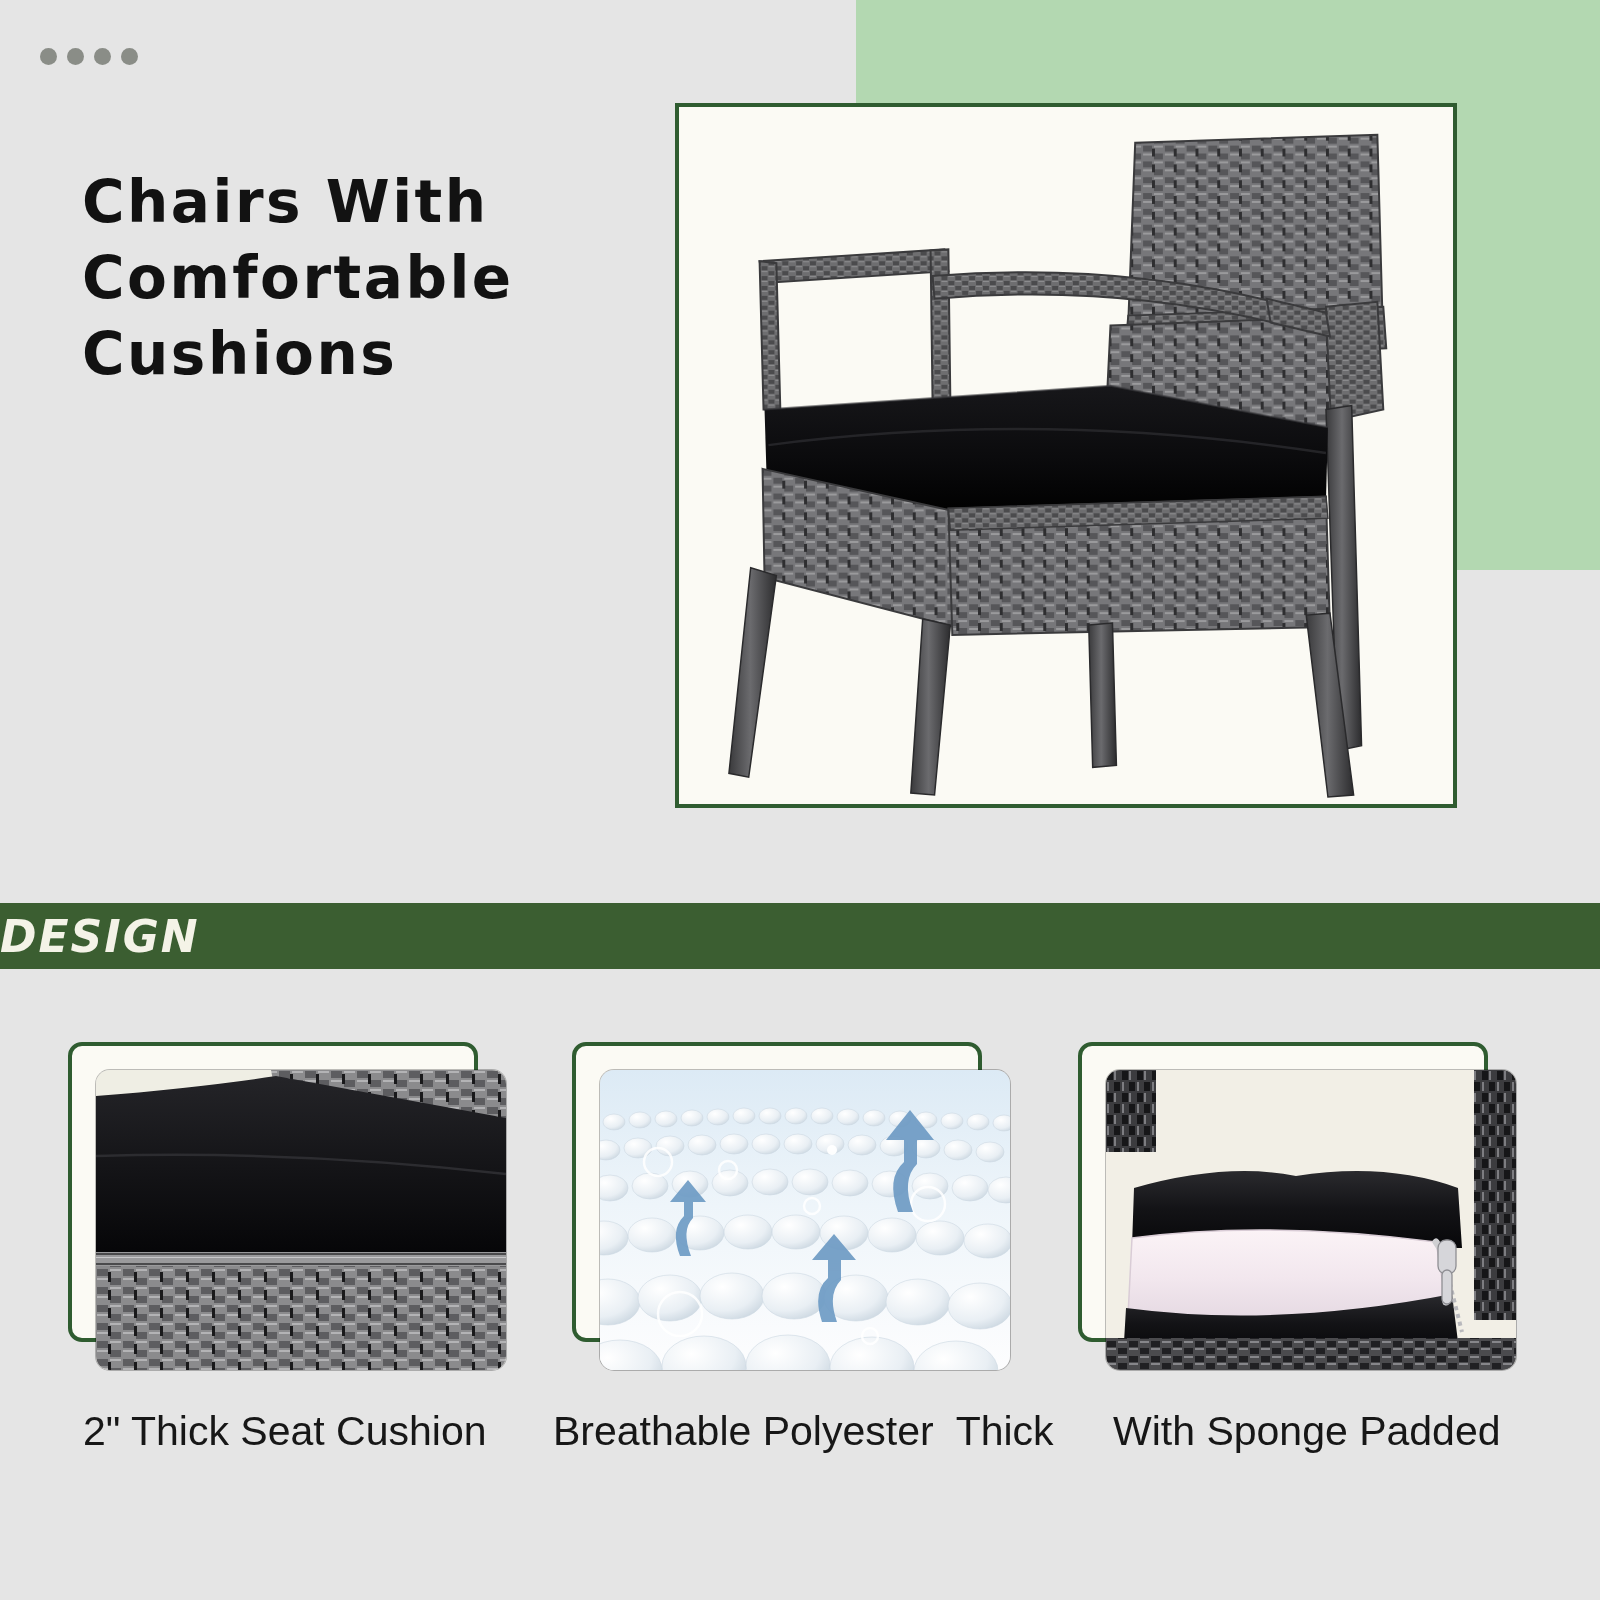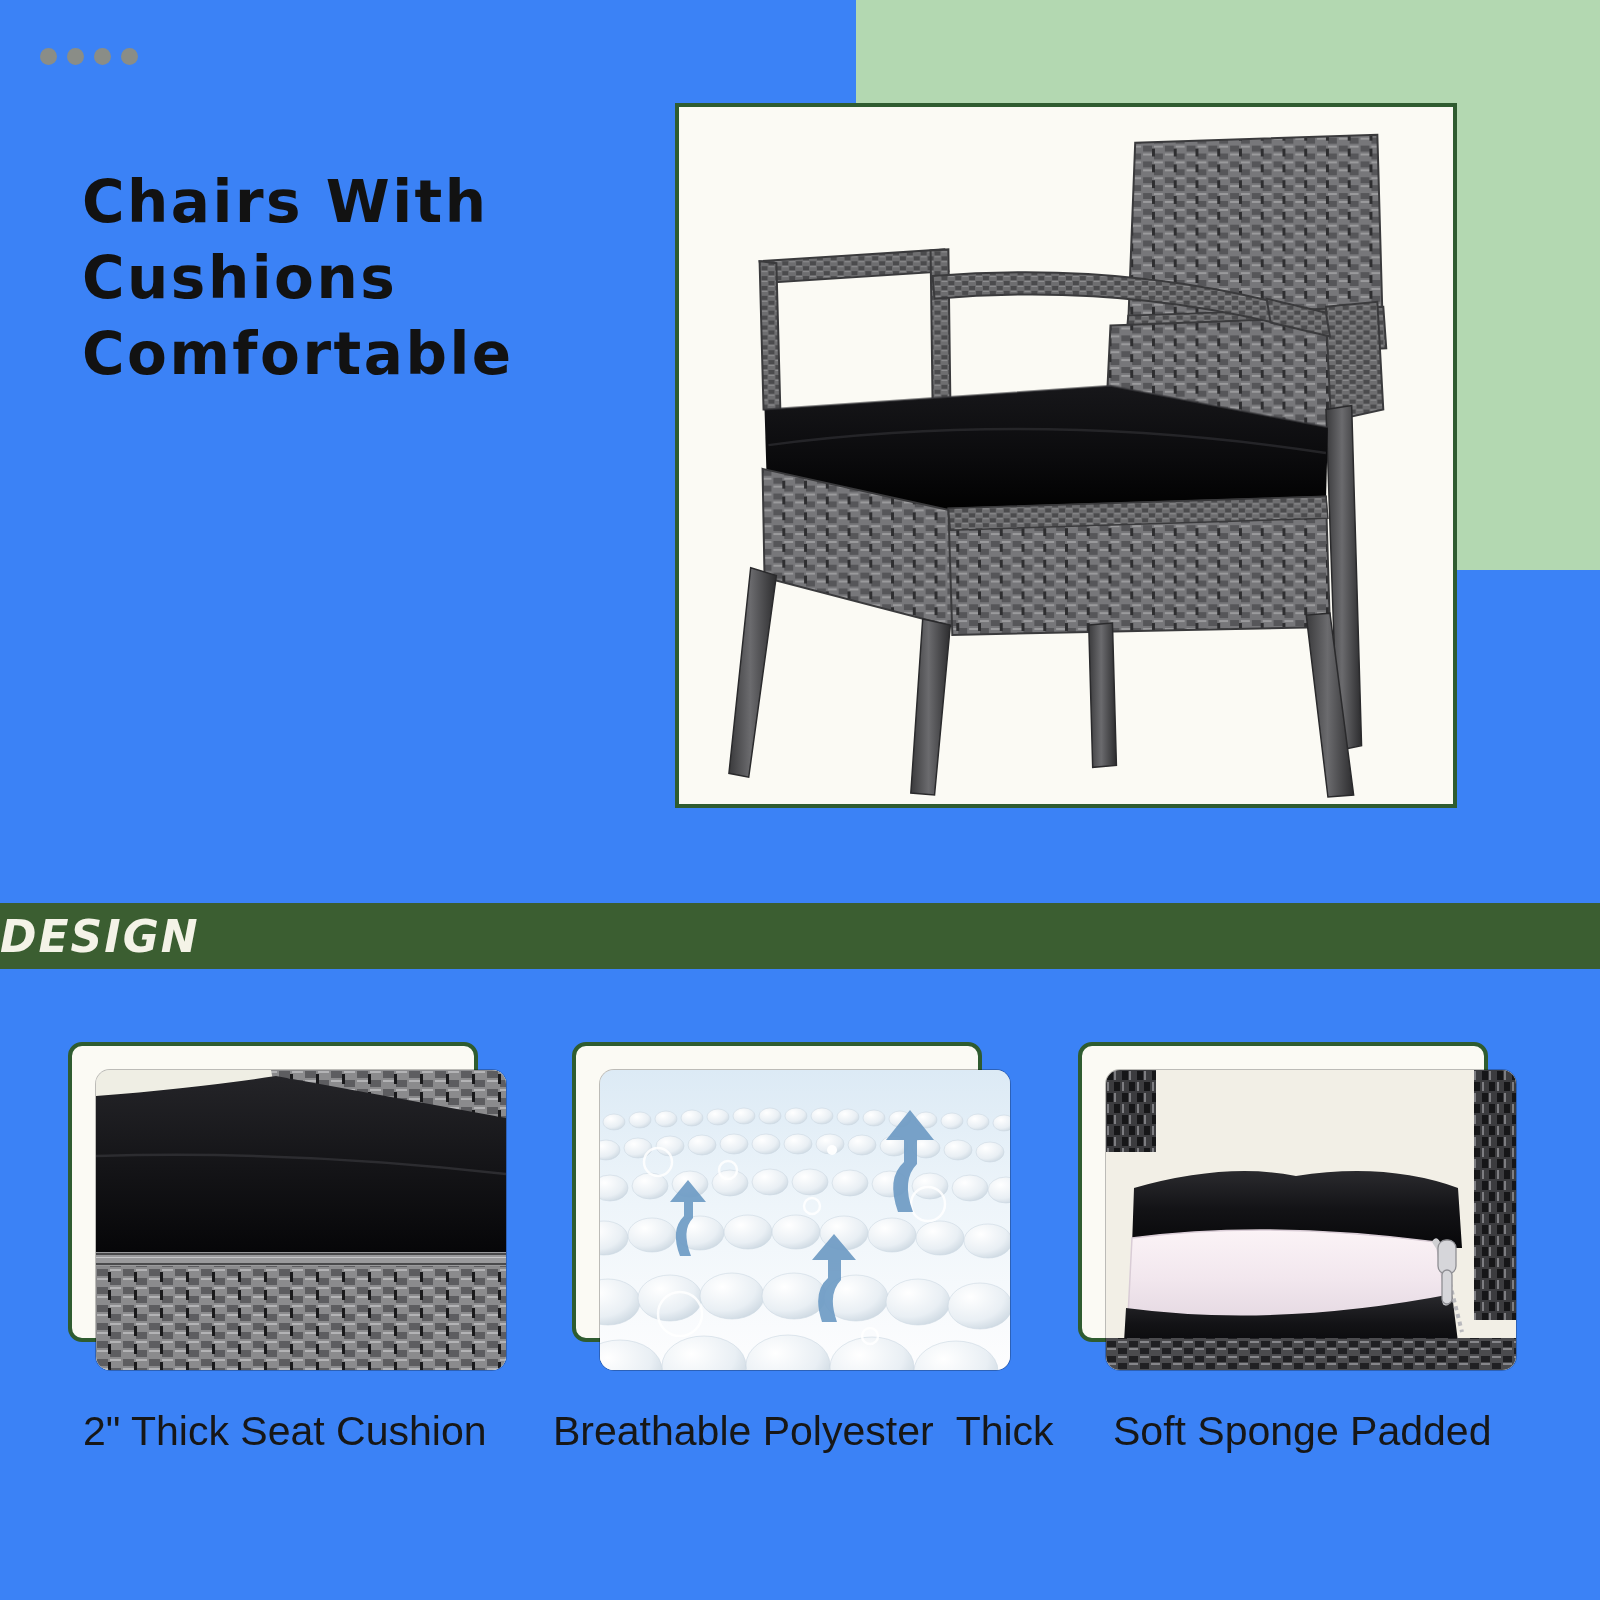--- a/index.html
+++ b/index.html
@@ -8,21 +8,21 @@
     background: #ffffff;
   }
   body {
     font-family: "Liberation Sans", sans-serif;
   }
 
   #page {
     position: relative;
     width: 1600px;
     height: 1600px;
-    background: #3b82f6;
+    background: #e5e5e5;
     overflow: hidden;
   }
 
   
   .green-accent-block {
     position: absolute;
     left: 856px;
     top: 0;
     width: 744px;
     height: 570px;
@@ -170,22 +170,22 @@
 
   <div class="dots-row">
     <span class="dot"></span>
     <span class="dot"></span>
     <span class="dot"></span>
     <span class="dot"></span>
   </div>
 
   <div class="hero-heading">
     <span class="hl">Chairs With</span>
+    <span class="hl">Comfortable</span>
     <span class="hl">Cushions</span>
-    <span class="hl">Comfortable</span>
   </div>
 
   <div class="photo-frame">
     <div class="photo-inner">
       <svg class="chair-svg" viewBox="0 0 770 693" preserveAspectRatio="xMidYMid meet">
         <defs>
           <pattern id="weaveA" width="14" height="10" patternUnits="userSpaceOnUse">
             <rect width="14" height="10" fill="#6e6e70"></rect>
             <rect x="0" y="0" width="6" height="4" fill="#4b4b4d"></rect>
             <rect x="7" y="5" width="6" height="4" fill="#4b4b4d"></rect>
@@ -459,16 +459,16 @@
 
           <rect x="0" y="268" width="410" height="32" fill="url(#w3)"></rect>
         </svg>
       </div>
     </div>
   </div>
 
   <div class="captions">
     <span class="caption cap-1">2" Thick Seat Cushion</span>
     <span class="caption cap-2">Breathable Polyester  Thick</span>
-    <span class="caption cap-3">Soft Sponge Padded</span>
+    <span class="caption cap-3">With Sponge Padded</span>
   </div>
 
 </div>
 
 </body></html>

